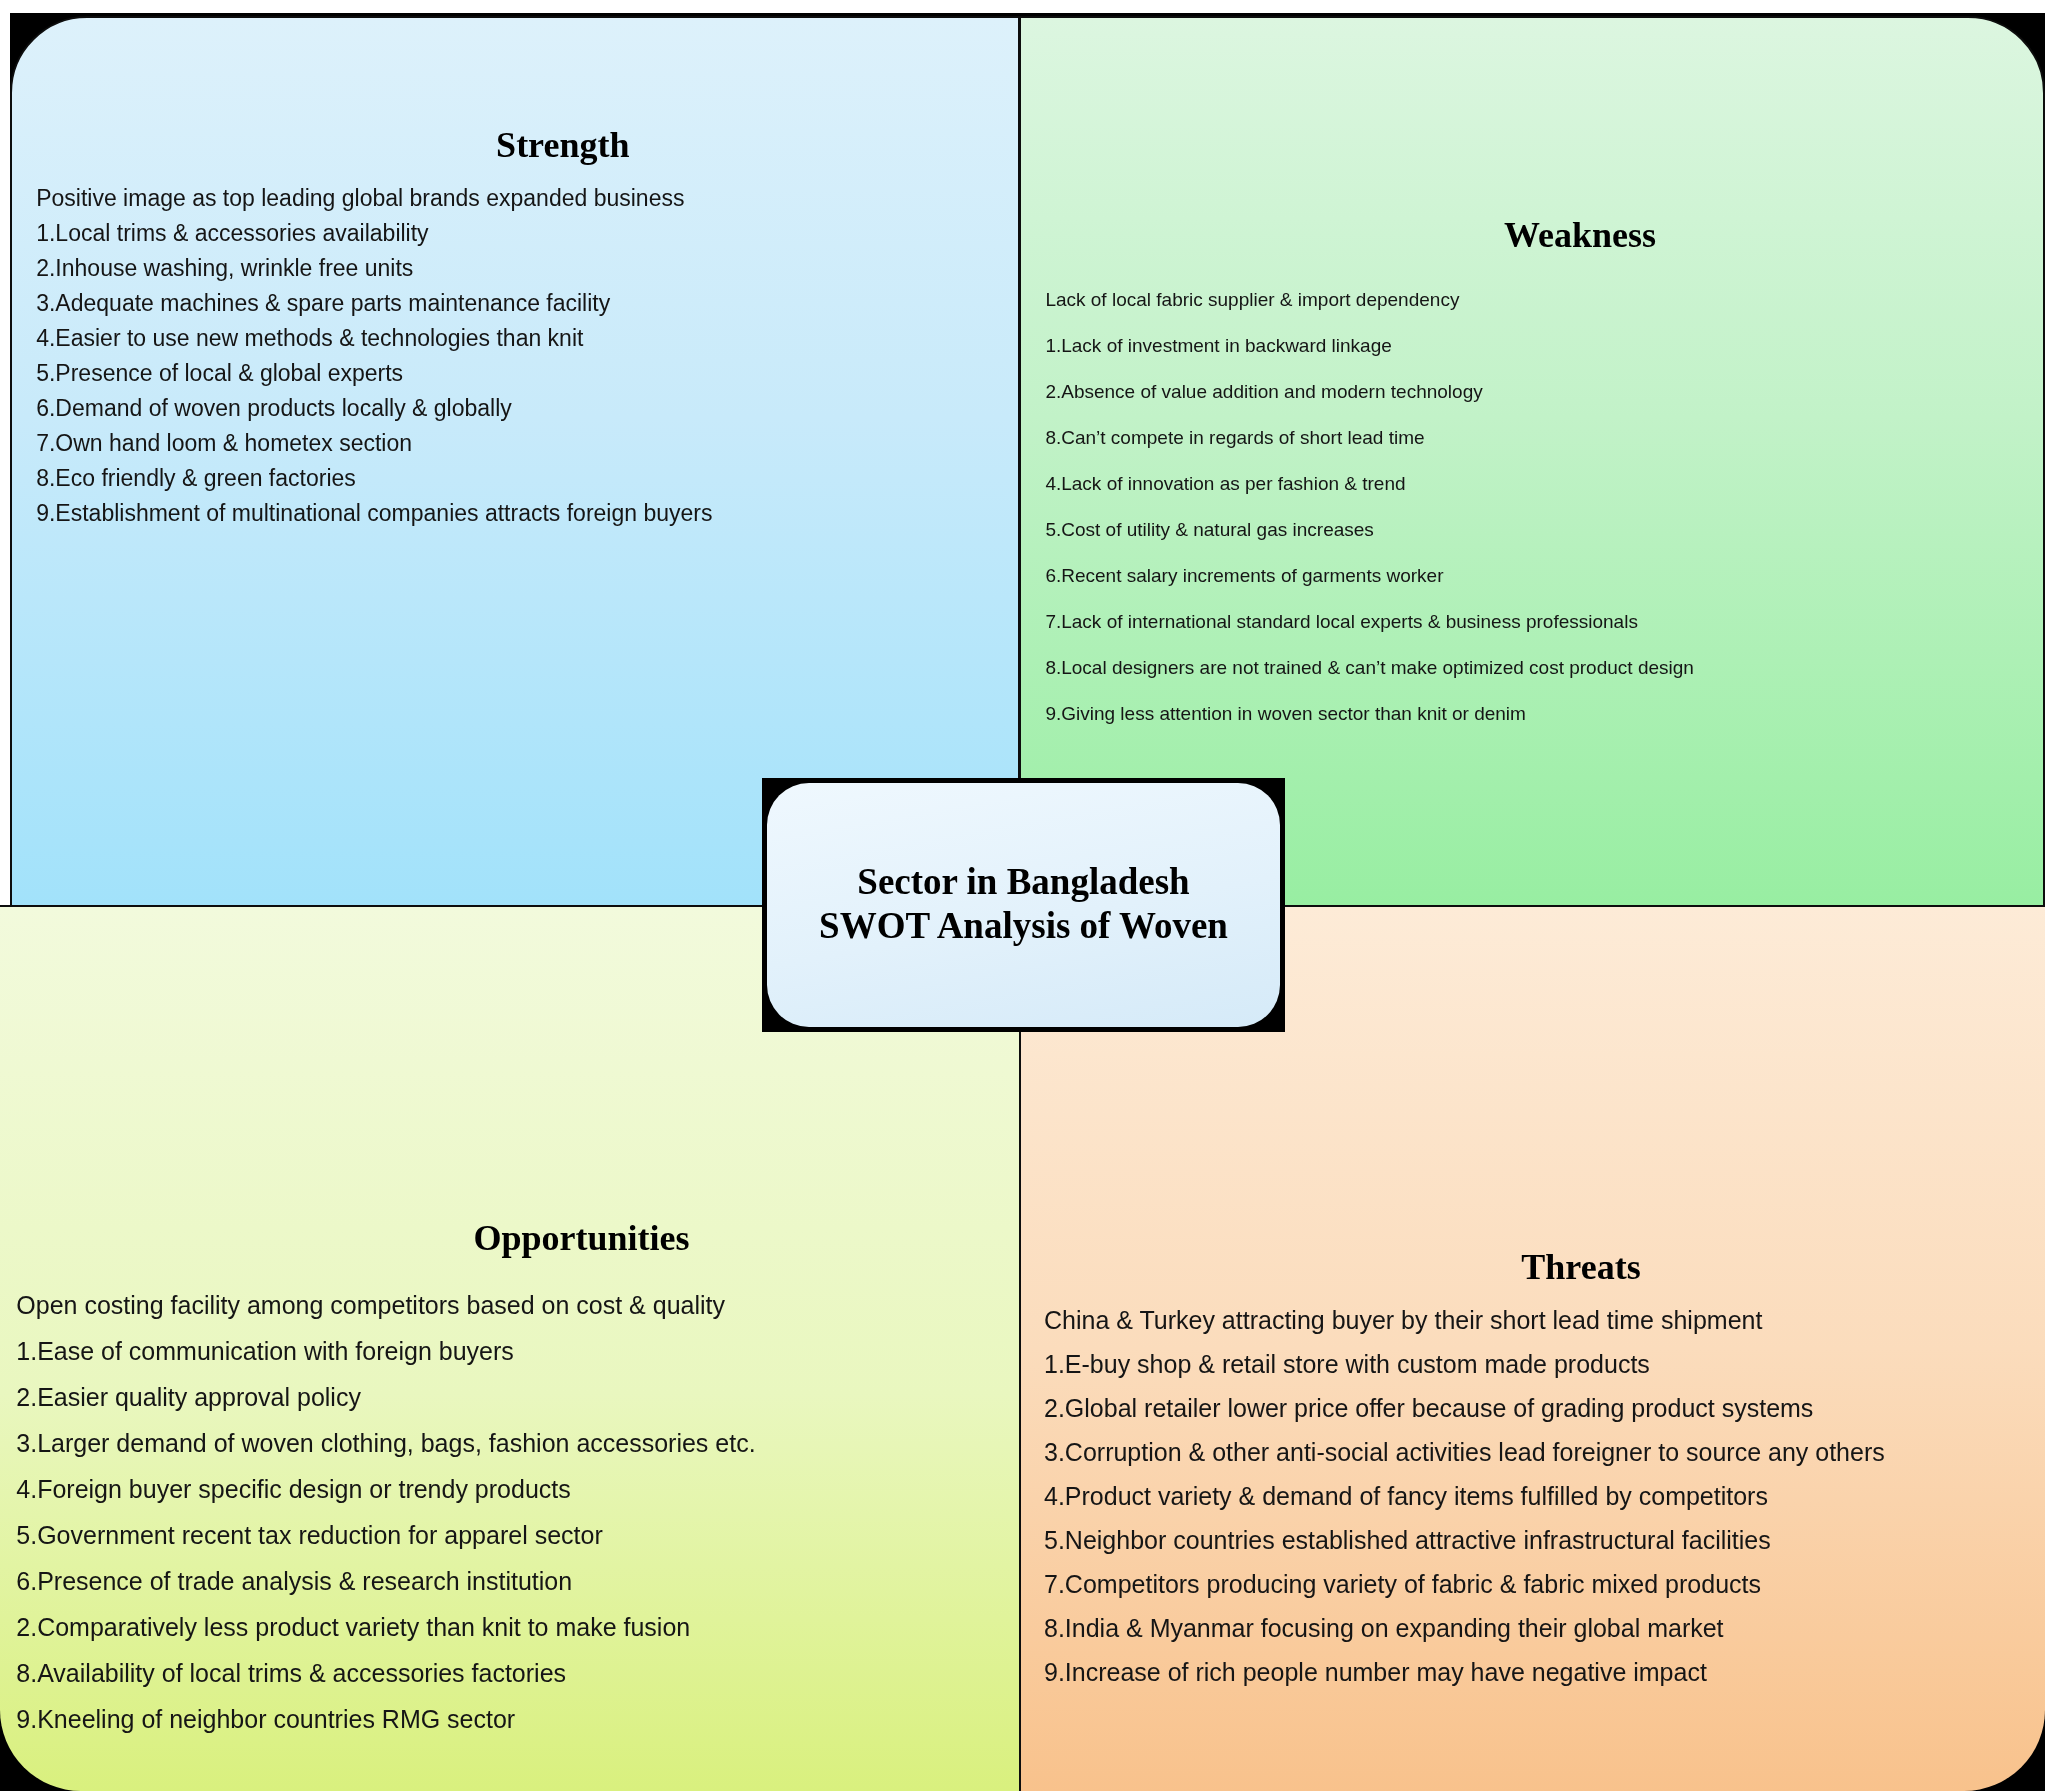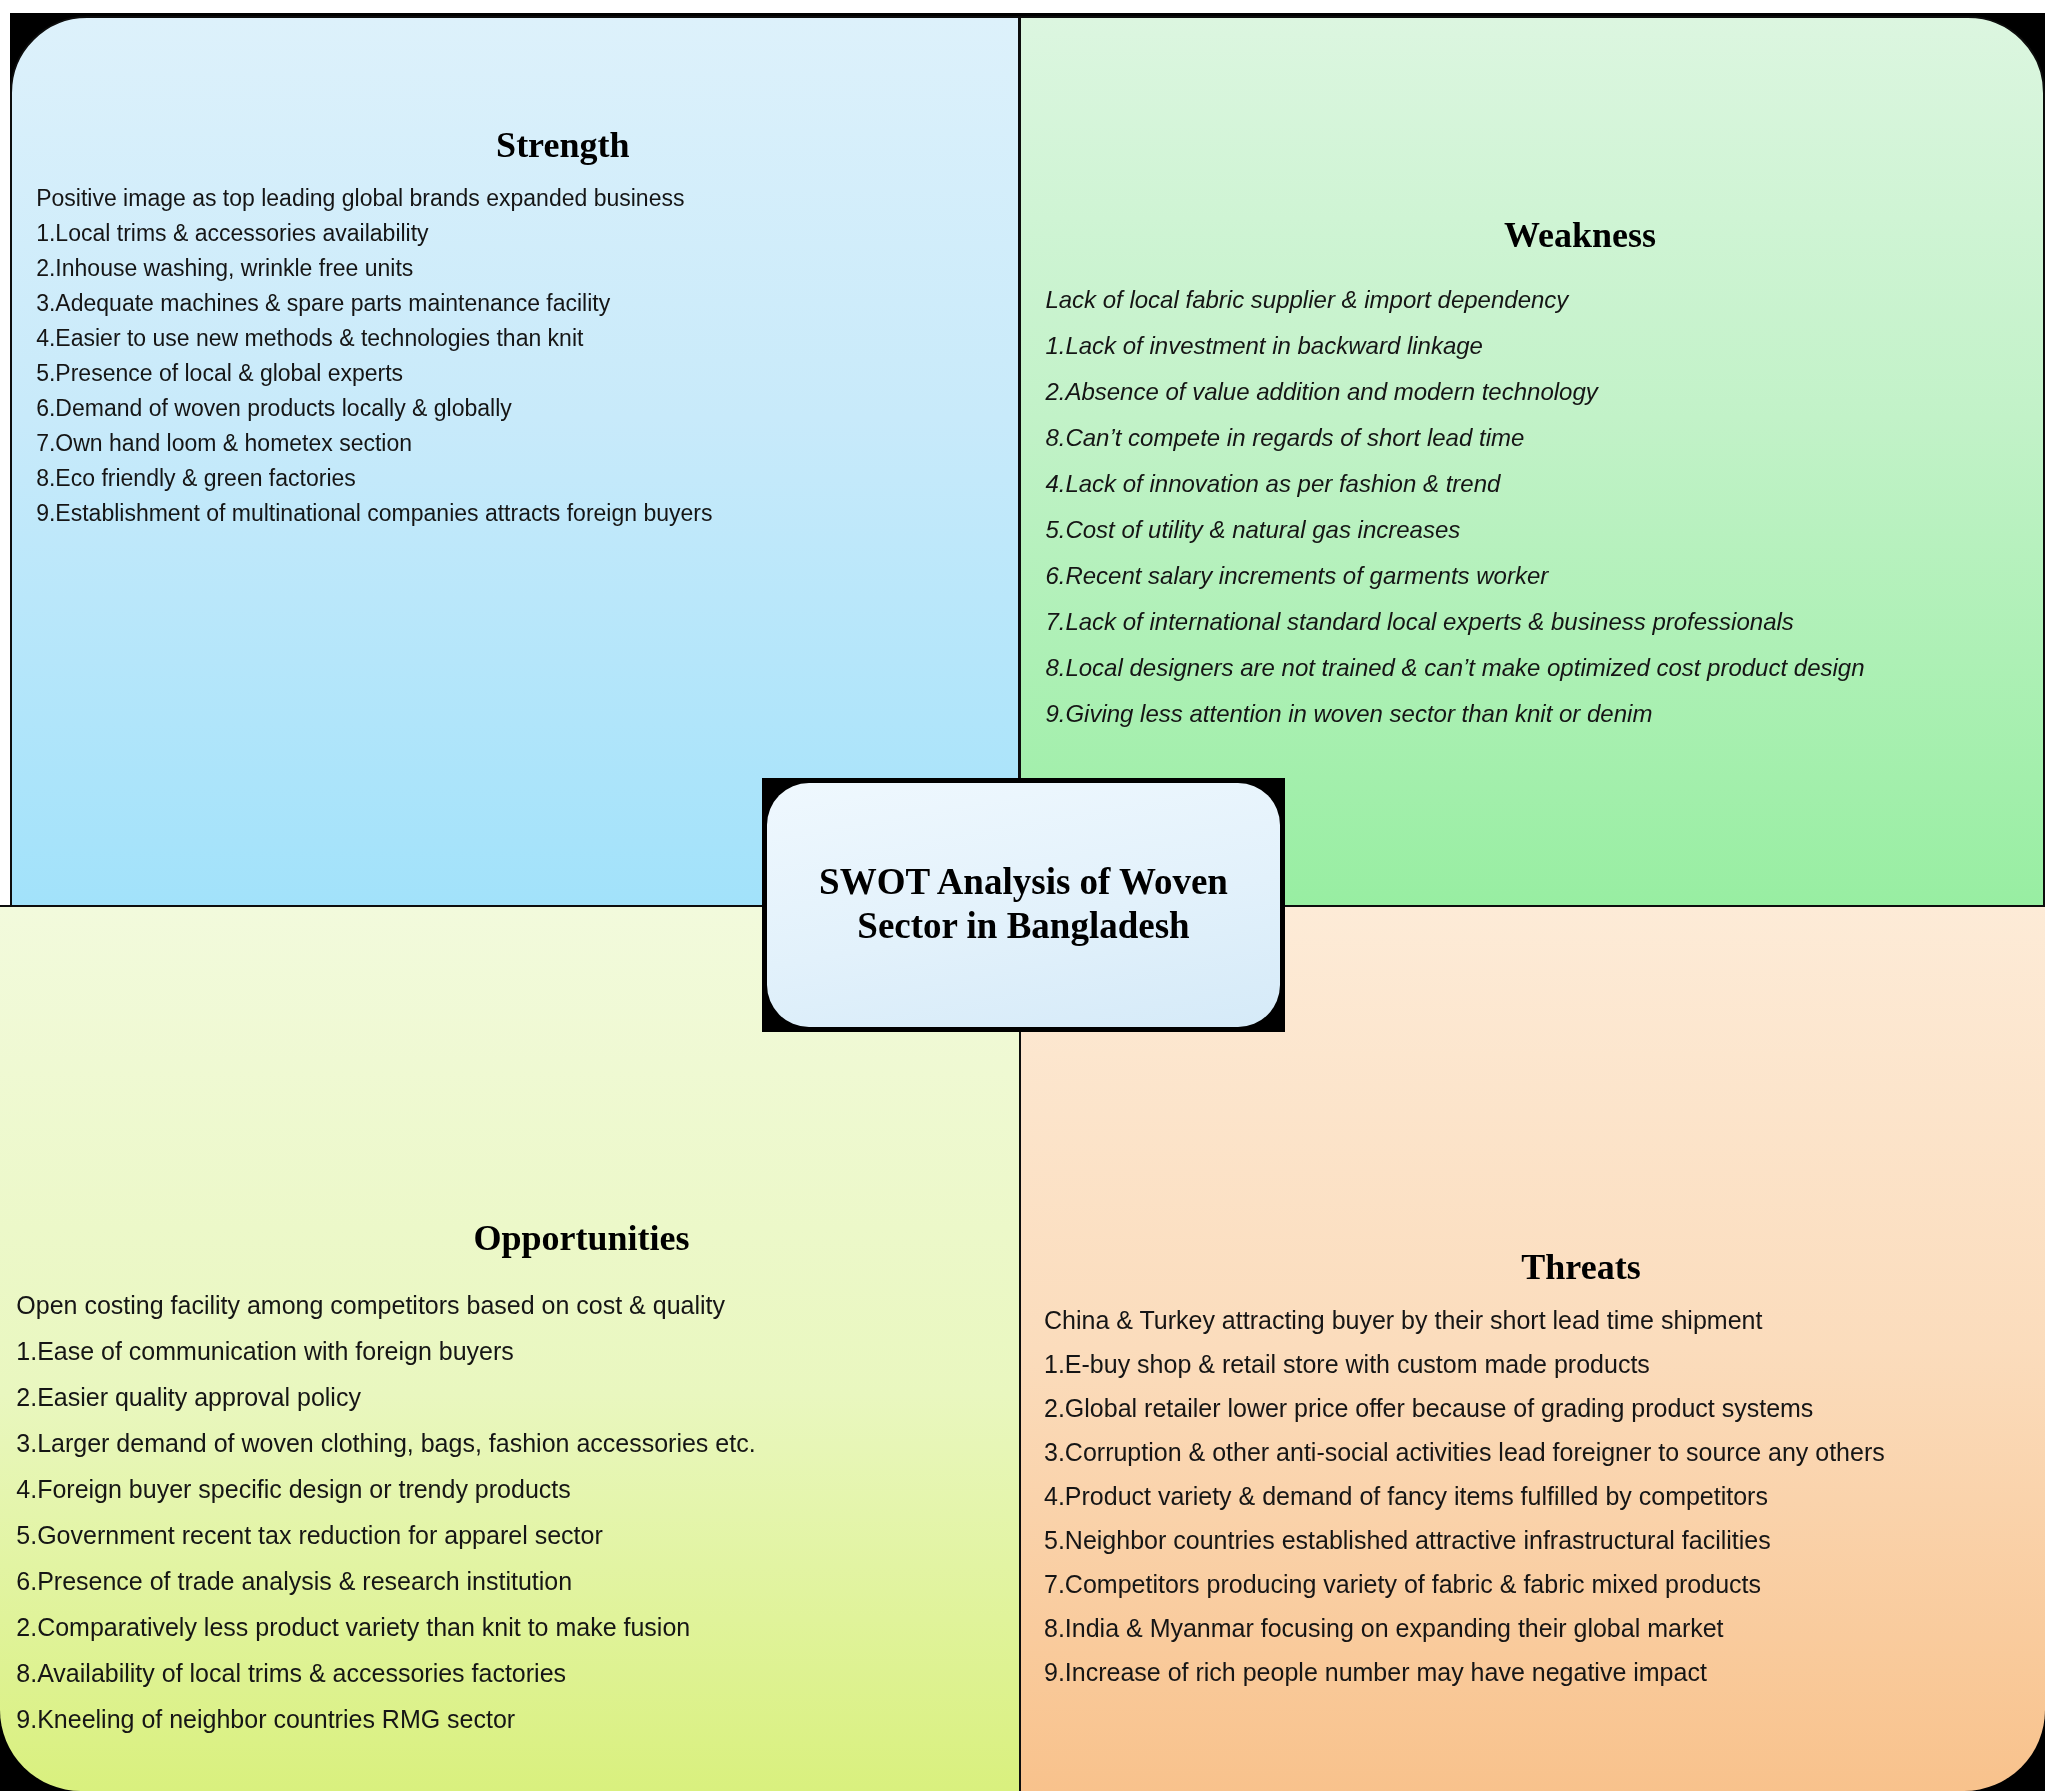--- a/index.html
+++ b/index.html
@@ -36,21 +36,21 @@
     position:absolute;left:0;width:100%;text-align:center;
     font-family:"Liberation Serif",serif;font-weight:bold;
     font-size:36px;line-height:39px;color:#000;margin-left:48px;
   }
   .panel-strength .panel-title{top:78px;}
   .panel-weakness .panel-title{top:168px;}
   .panel-opportunities .panel-title{top:282px;}
   .panel-threats .panel-title{top:311px;}
   .panel-list{position:absolute;white-space:nowrap;}
   .panel-strength .panel-list{left:24.4px;top:163px;font-size:23px;line-height:35px;}
-  .panel-weakness .panel-list{left:24.4px;top:259px;font-size:24px;line-height:46px;font-style:italic;}
+  .panel-weakness .panel-list{left:24.4px;top:259px;font-size:19px;line-height:46px;}
   .panel-opportunities .panel-list{left:16.3px;top:375px;font-size:25px;line-height:46px;}
   .panel-threats .panel-list{left:23px;top:353px;font-size:25px;line-height:44px;margin-top:38px;}
   .center-box{
     position:absolute;left:762px;top:778px;width:523px;height:254px;
     background:#000;z-index:5;
   }
   .center-box-inner{
     position:absolute;left:4.9px;top:4.9px;right:4.9px;bottom:4.9px;
     border-radius:42px;
     background:linear-gradient(170deg,#eff8fe 0%,#e2f1fb 55%,#d5eaf8 100%);
@@ -127,19 +127,19 @@
       <div>5.Neighbor countries established attractive infrastructural facilities</div>
       <div>7.Competitors producing variety of fabric &amp; fabric mixed products</div>
       <div>8.India &amp; Myanmar focusing on expanding their global market</div>
       <div>9.Increase of rich people number may have negative impact</div>
     </div>
   </section>
 
   <div class="center-box">
     <div class="center-box-inner">
       <div class="center-title">
+        <div>Sector in Bangladesh</div>
         <div>SWOT Analysis of Woven</div>
-        <div>Sector in Bangladesh</div>
       </div>
     </div>
   </div>
 </div>
 
 
 </body></html>

